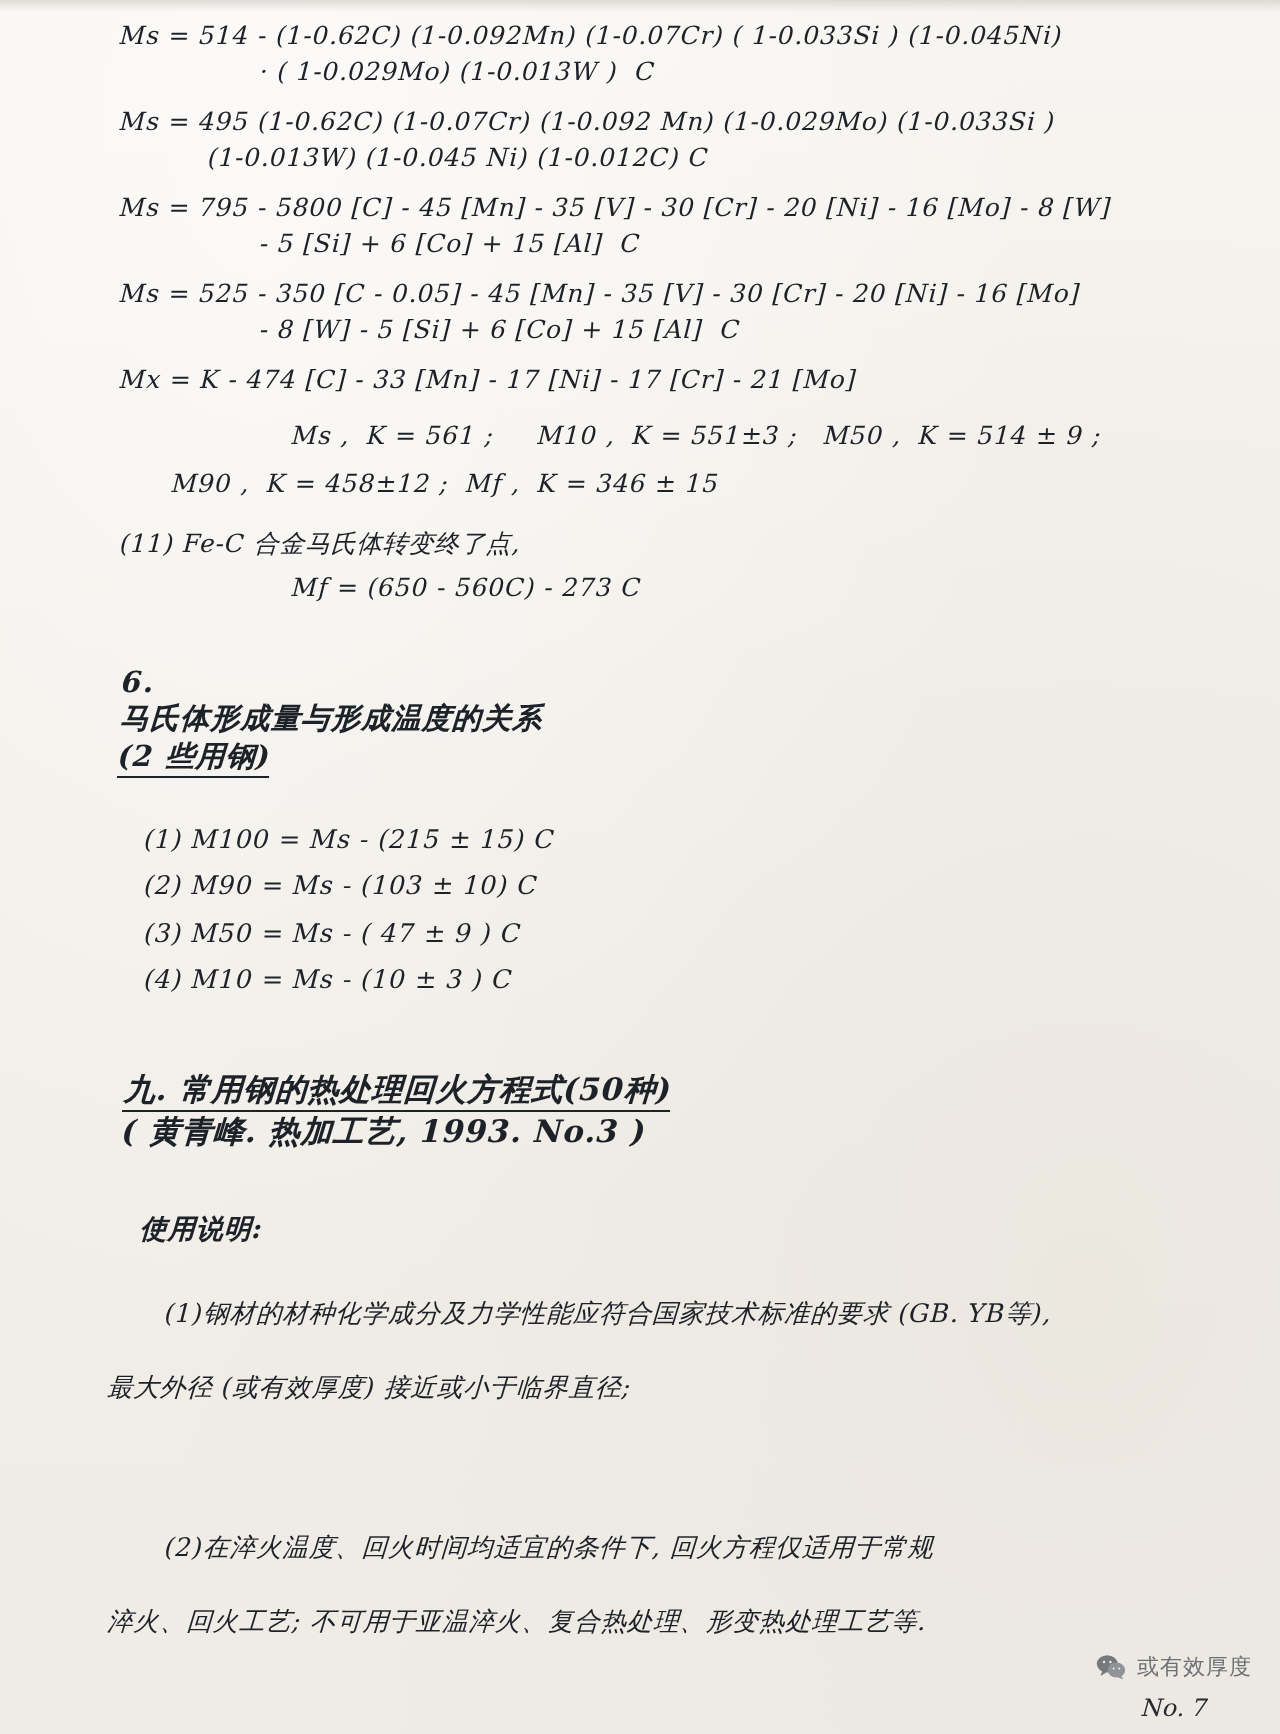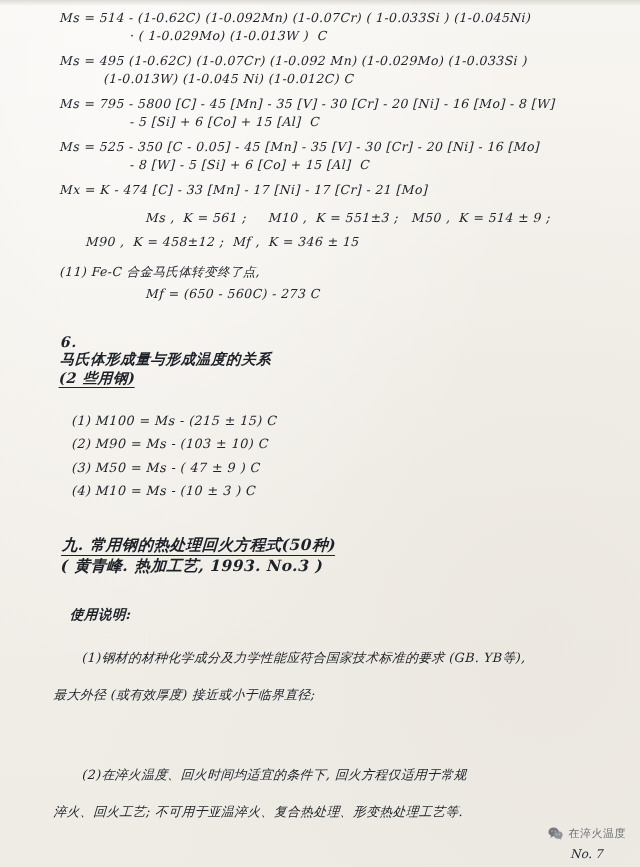--- a/index.html
+++ b/index.html
@@ -239,15 +239,15 @@
         <ellipse cx="5.6" cy="4.9" rx="5.2" ry="4.3" fill="#4a4f57"></ellipse>
         <polygon points="3.2,8.4 2.2,11 5.2,9.3" fill="#4a4f57"></polygon>
         <ellipse cx="10.2" cy="8.0" rx="4.4" ry="3.7" fill="#6e737b"></ellipse>
         <polygon points="12.6,10.8 13.6,12.8 10.9,11.6" fill="#6e737b"></polygon>
         <circle cx="4.0" cy="4.0" r="0.6" fill="#f5f3ef"></circle>
         <circle cx="7.2" cy="4.0" r="0.6" fill="#f5f3ef"></circle>
         <circle cx="8.8" cy="7.2" r="0.5" fill="#f5f3ef"></circle>
         <circle cx="11.6" cy="7.2" r="0.5" fill="#f5f3ef"></circle>
       </svg>
     </span>
-    <span class="wm-text">在淬火温度</span>
+    <span class="wm-text">或有效厚度</span>
   </div>
 </div>
 
 </body></html>

